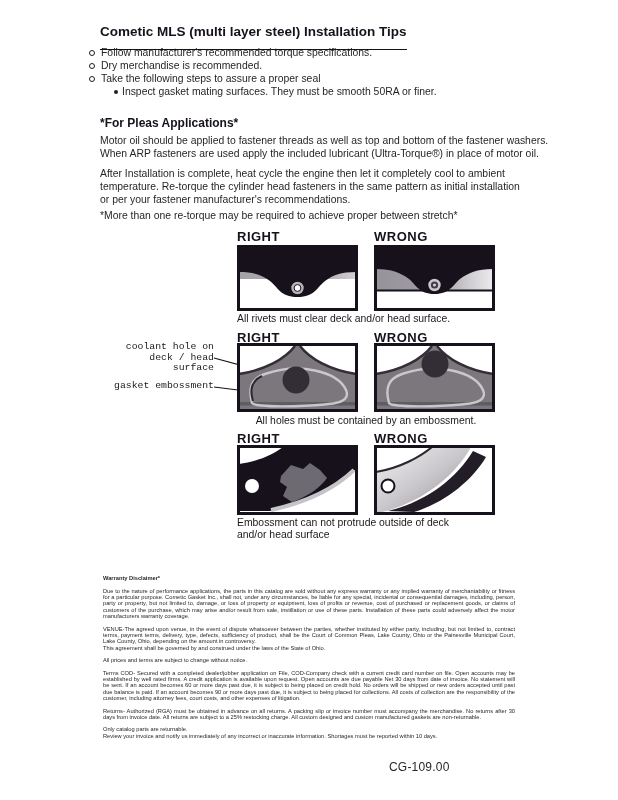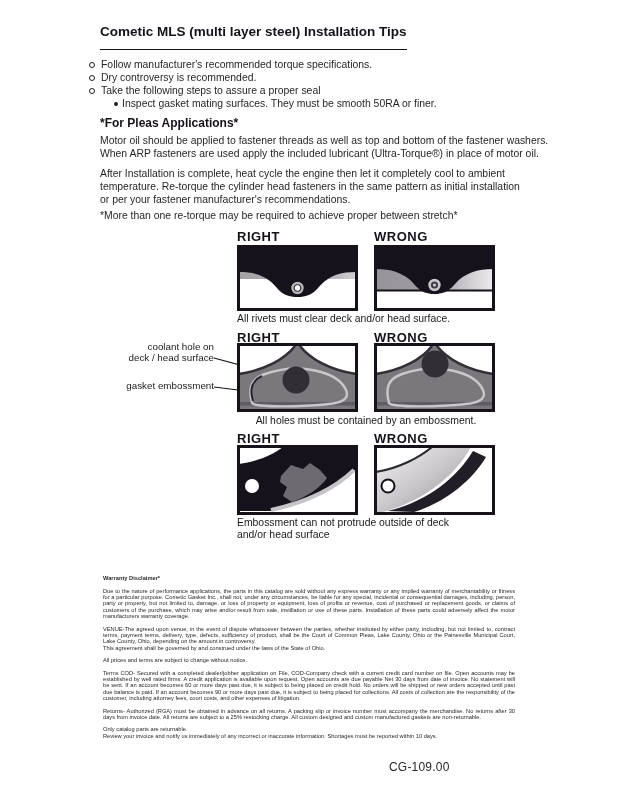--- a/index.html
+++ b/index.html
@@ -1,31 +1,31 @@
 <!DOCTYPE html>
 <html><head>
 <meta charset="utf-8">
 <style>
   html,body{margin:0;padding:0;background:#ffffff;}
   .page{position:relative;width:618px;height:800px;background:#ffffff;overflow:hidden;
         font-family:"Liberation Sans", sans-serif;color:#231f20;}
   .abs{position:absolute;}
   .title{left:100px;top:24px;font-size:13.5px;font-weight:bold;color:#16111b;
          border-bottom:1.6px solid #16111b;padding-bottom:10px;white-space:nowrap;}
-  .bullet-row{left:89px;font-size:10.4px;line-height:13px;white-space:nowrap;display:flex;align-items:center;margin-top:12px;}
+  .bullet-row{left:89px;font-size:10.4px;line-height:13px;white-space:nowrap;display:flex;align-items:center;}
   .bullet-row.sub{left:114px;}
   .dot-open{display:inline-block;width:4px;height:4px;border:1px solid #231f20;border-radius:50%;
             margin-right:6px;flex:0 0 auto;}
   .dot-fill{display:inline-block;width:4px;height:4px;background:#231f20;border-radius:50%;
             margin-right:4px;flex:0 0 auto;}
   .section-head{left:100px;font-size:12px;font-weight:bold;color:#16111b;white-space:nowrap;}
   .bodyline{left:100px;font-size:10.4px;line-height:13.4px;white-space:nowrap;}
   .dlabel{width:121px;text-align:left;font-size:13px;font-weight:bold;letter-spacing:0.5px;color:#16111b;white-space:nowrap;}
   .dcaption{font-size:10.4px;color:#1c181a;white-space:nowrap;line-height:11.5px;}
-  .sidelabel{width:106px;text-align:right;font-size:9.8px;line-height:10.6px;color:#1c181a;}
+  .sidelabel{width:106px;text-align:right;font-size:9.8px;line-height:10.6px;color:#1c181a;font-family:Liberation Mono, monospace;}
   .smallprint{left:103px;top:575px;width:412px;}
   .smallprint-inner{width:824px;transform:scale(0.5);transform-origin:0 0;font-size:11.4px;
                     line-height:12.8px;color:#2a2628;text-align:justify;}
   .smallprint-inner p{margin:0 0 12px 0;}
   .sp-head{font-weight:bold;}
   .footer-code{left:389px;top:760px;font-size:12px;letter-spacing:0.2px;color:#2a2628;white-space:nowrap;}
   svg{display:block;}
 </style>
 </head>
 <body>
@@ -33,21 +33,21 @@
 <div class="page">
 
   <div class="abs title">Cometic MLS (multi layer steel) Installation Tips</div>
 
   <div class="abs bullet-row" style="top:46px">
     <span class="dot-open"></span>
     <span>Follow manufacturer's recommended torque specifications.</span>
   </div>
   <div class="abs bullet-row" style="top:59px">
     <span class="dot-open"></span>
-    <span>Dry controversy is recommended.</span>
+    <span>Dry merchandise is recommended.</span>
   </div>
   <div class="abs bullet-row" style="top:72px">
     <span class="dot-open"></span>
     <span>Take the following steps to assure a proper seal</span>
   </div>
   <div class="abs bullet-row sub" style="top:85px">
     <span class="dot-fill"></span>
     <span>Inspect gasket mating surfaces.  They must be smooth 50RA or finer.</span>
   </div>
 

